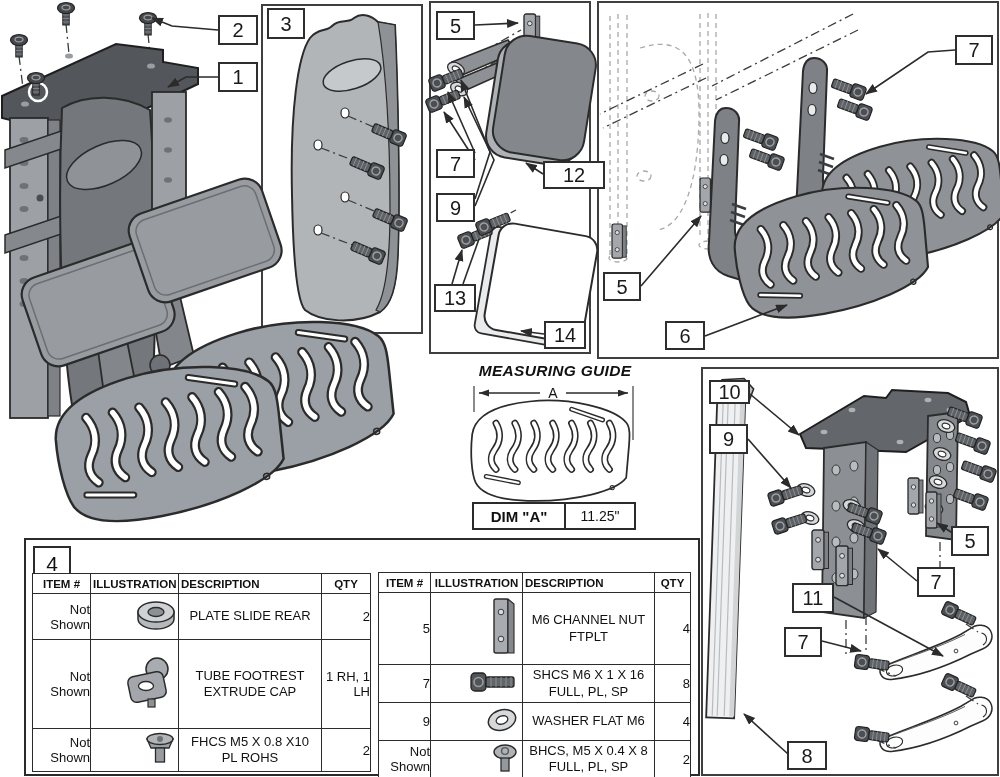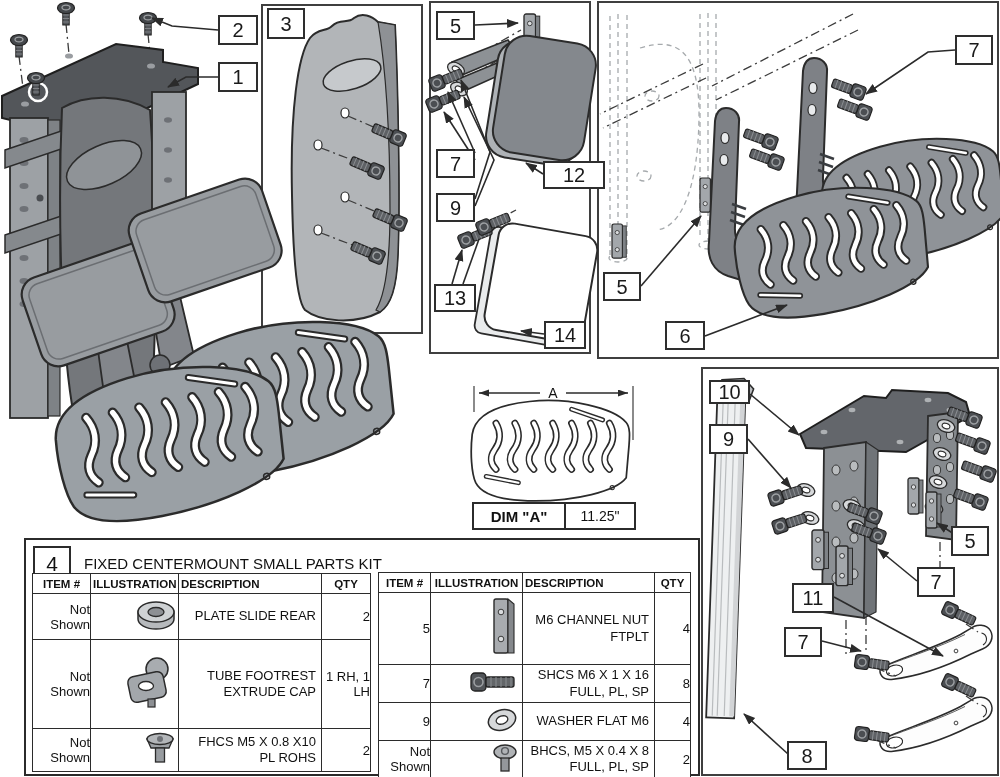--- a/index.html
+++ b/index.html
@@ -22,21 +22,21 @@
 .dimtable .a{display:flex;align-items:center;justify-content:center;font-weight:bold;font-size:15px;border-right:2px solid #2b2b2b}
 .dimtable .b{display:flex;align-items:center;justify-content:center;font-size:14px}
 .kit{position:absolute;left:24px;top:538px;width:676px;height:238px;border:2px solid #2b2b2b;background:#fff;z-index:2}
 .kitnum{position:absolute;left:7px;top:6px;width:38px;height:36px;border:2px solid #2b2b2b;display:flex;align-items:center;justify-content:center;font-size:21px}
 .kittitle{position:absolute;left:58px;top:15px;font-size:15px;white-space:nowrap}
 .pt{position:absolute;border-collapse:collapse;table-layout:fixed;background:#fff}
 .pt th{border:1.5px solid #2b2b2b;font-size:11.5px;font-weight:bold;text-align:center;padding:2px 2px;white-space:nowrap}
 .pt th.dh{text-align:left;padding-left:2px}
 .pt td{border:1.5px solid #2b2b2b;font-size:13px;vertical-align:middle}
 .pt td.c{text-align:right}
-.pt td.d{padding:2px 5px;text-align:right;line-height:1.25}
+.pt td.d{padding:2px 5px;text-align:center;line-height:1.25}
 </style>
 </head>
 <body>
 
 <div class="page">
 
 <svg class="art" width="1000" height="777" viewBox="0 0 1000 777">
   <defs>
     <marker id="ah" markerWidth="13" markerHeight="10" refX="11" refY="4.5" orient="auto" markerUnits="userSpaceOnUse">
       <path d="M0,0 L12,4.5 L0,9 Z" fill="#2b2b2b"></path>
@@ -381,30 +381,30 @@
 <div class="callout" style="left:792px;top:583px;width:42px;height:30px">
       <span>11</span>
     </div>
 <div class="callout" style="left:784px;top:627px;width:38px;height:30px">
       <span>7</span>
     </div>
 <div class="callout" style="left:787px;top:741px;width:40px;height:29px">
       <span>8</span>
     </div>
 
+<div class="mgtitle">MEASURING GUIDE</div>
 <div class="dimtable">
   <div class="a">DIM "A"</div>
   <div class="b">11.25"</div>
 </div>
 
 <div class="kit">
   <div class="kitnum">
         <span>4</span>
       </div>
-  <div class="kittitle">FIXED CENTERMOUNT SMALL PARTS KIT</div>
 
   <table class="pt" style="left:6px;top:33px;width:338px">
     <colgroup>
           <col style="width:58px">
           <col style="width:88px">
           <col style="width:143px">
           <col style="width:49px">
         </colgroup>
     <tbody>
           <tr style="height:20px">

